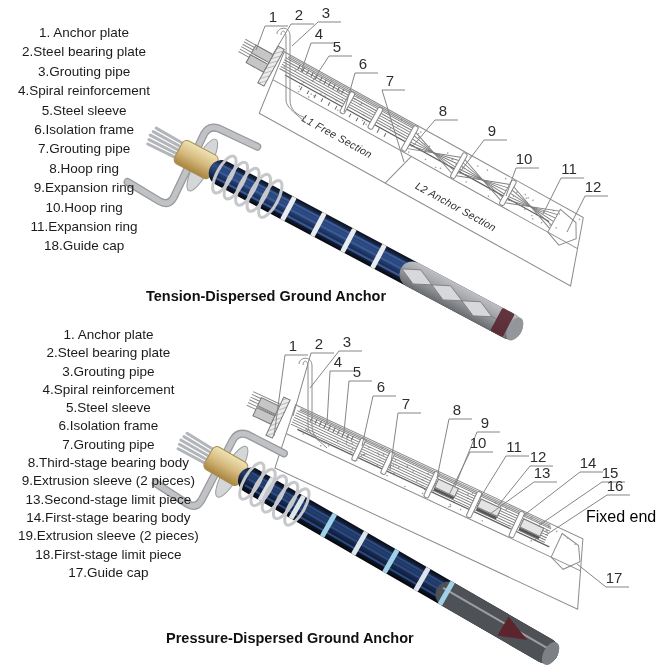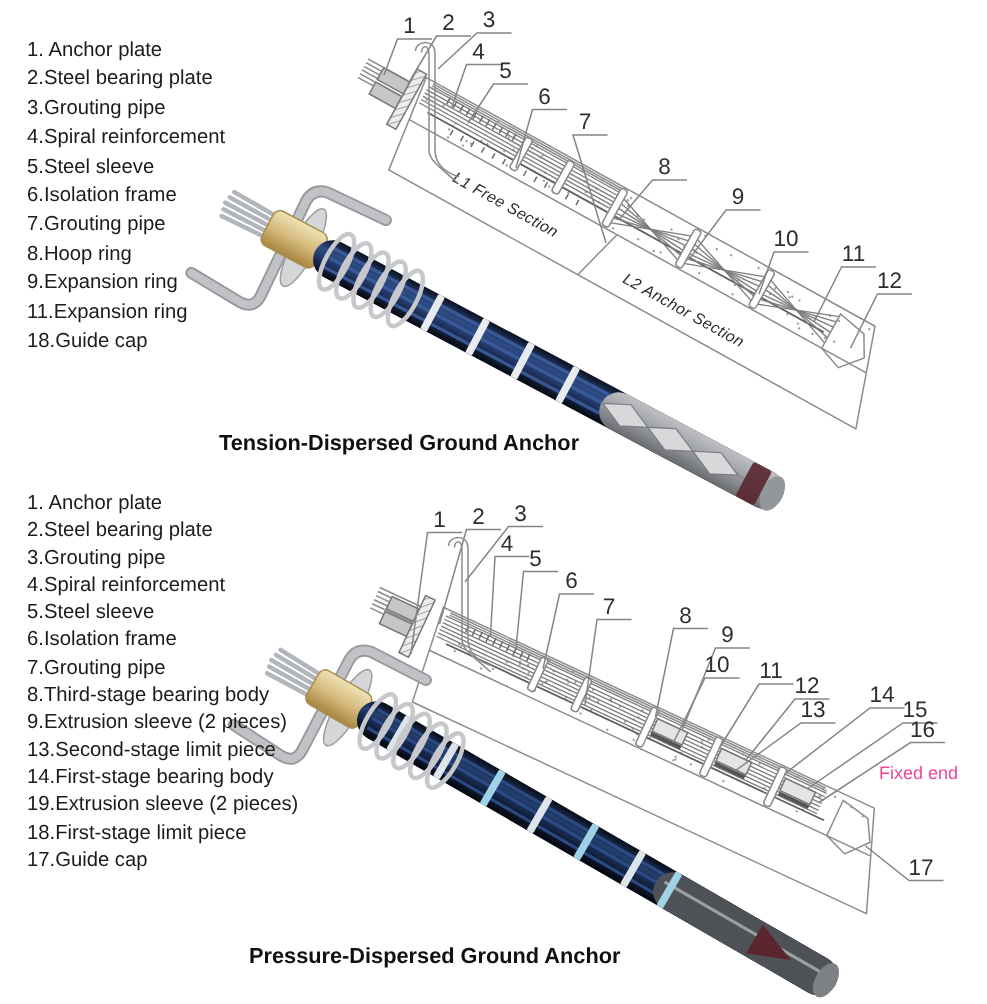--- a/index.html
+++ b/index.html
@@ -1,25 +1,25 @@
 <!DOCTYPE html>
 <html><head>
 <meta charset="utf-8">
 <style>
   html,body{margin:0;padding:0;background:#fff;}
   .page{position:relative;width:658px;height:669px;background:#ffffff;overflow:hidden;
         font-family:"Liberation Sans","DejaVu Sans",sans-serif;}
   .art{position:absolute;left:0;top:0;}
-  .legend{position:absolute;color:#1b1b1b;font-size:13.5px;white-space:nowrap;}
+  .legend{position:absolute;color:#1b1b1b;font-size:13.5px;white-space:nowrap;text-align:center;}
   .legend-tension{left:18px;top:23px;line-height:19.4px;}
   .legend-pressure{left:18px;top:326px;line-height:18.3px;}
   .dtitle{position:absolute;font-weight:bold;font-size:14.5px;color:#101010;white-space:nowrap;}
   .title-tension{left:146px;top:288px;}
   .title-pressure{left:166px;top:630px;}
-  .floating-label{position:absolute;font-size:12px;color:#ec4899;white-space:nowrap;}
+  .floating-label{position:absolute;font-size:16px;color:#000000;white-space:nowrap;}
   .fixed-end{left:586px;top:508px;}
   svg text.callout{font-family:"Liberation Sans","DejaVu Sans",sans-serif;font-size:15px;fill:#2e2e2e;}
   svg text.section{font-family:"Liberation Sans","DejaVu Sans",sans-serif;font-size:10.5px;font-style:italic;fill:#2b2b2b;letter-spacing:.3px;}
   .lineart{stroke:#8c8c8c;fill:none;stroke-width:1;}
 </style>
 </head>
 <body>
 
 <div class="page">
 
@@ -499,20 +499,21 @@
   <div class="legend legend-tension" id="legend-0">
       <div>1. Anchor plate</div>
       <div>2.Steel bearing plate</div>
       <div>3.Grouting pipe</div>
       <div>4.Spiral reinforcement</div>
       <div>5.Steel sleeve</div>
       <div>6.Isolation frame</div>
       <div>7.Grouting pipe</div>
       <div>8.Hoop ring</div>
       <div>9.Expansion ring</div>
+      <div>10.Hoop ring</div>
       <div>11.Expansion ring</div>
       <div>18.Guide cap</div>
     </div>
   <div class="legend legend-pressure" id="legend-1">
       <div>1. Anchor plate</div>
       <div>2.Steel bearing plate</div>
       <div>3.Grouting pipe</div>
       <div>4.Spiral reinforcement</div>
       <div>5.Steel sleeve</div>
       <div>6.Isolation frame</div>

